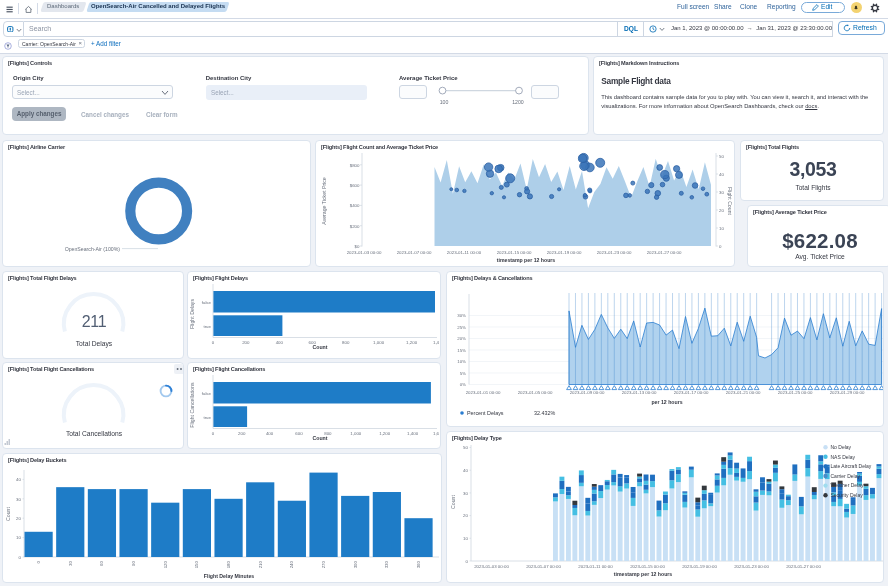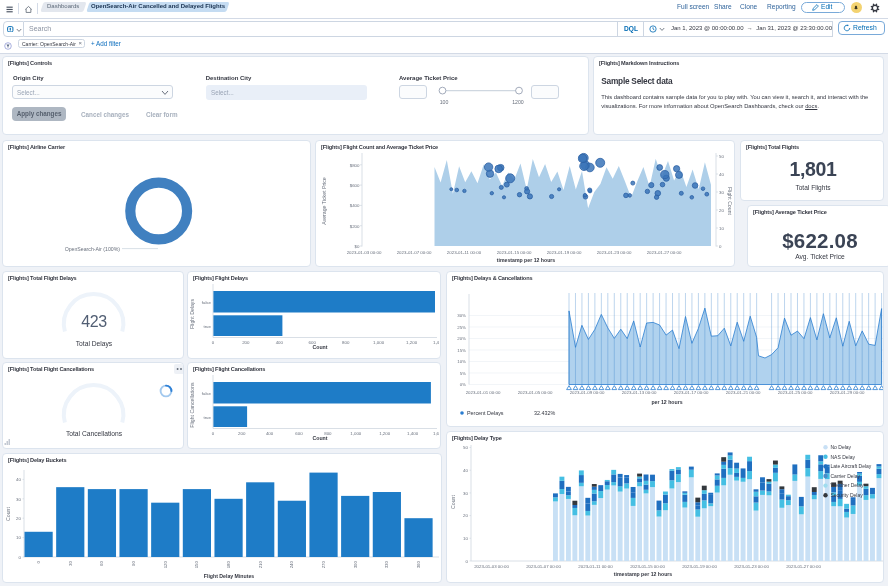--- a/index.html
+++ b/index.html
@@ -115,21 +115,21 @@
         <circle cx="516" cy="33.6" r="3.4" fill="#fff" stroke="#98a2b3" stroke-width="0.9"></circle>
         <text x="441" y="46.5" font-size="5.2" fill="#69707d" text-anchor="middle" font-weight="400" font-family="Liberation Sans, sans-serif">100</text>
         <text x="515" y="46.5" font-size="5.2" fill="#69707d" text-anchor="middle" font-weight="400" font-family="Liberation Sans, sans-serif">1200</text>
       </svg>
       <div style="position:absolute;left:8.8px;top:50px;width:54.5px;height:14.4px;background:#aeb7c2;border-radius:4px;color:#555f6d;font-size:6.3px;font-weight:700;text-align:center;line-height:14.4px;">Apply changes</div>
       <div style="position:absolute;left:78px;top:54px;font-size:6.3px;font-weight:600;color:#a7b0bd;">Cancel changes</div>
       <div style="position:absolute;left:143px;top:54px;font-size:6.3px;font-weight:600;color:#a7b0bd;">Clear form</div>
     </div>
     <div class="panel" style="left:593px;top:56px;width:291px;height:79px;">
       <div style="position:absolute;left:5px;top:3px;font-size:5.6px;font-weight:700;letter-spacing:-0.15px;color:#343741;white-space:nowrap;">[Flights] Markdown Instructions</div>
-      <div style="position:absolute;left:7.3px;top:18.5px;font-size:8.3px;font-weight:700;letter-spacing:-0.25px;color:#343741;">Sample Select data</div>
+      <div style="position:absolute;left:7.3px;top:18.5px;font-size:8.3px;font-weight:700;letter-spacing:-0.25px;color:#343741;">Sample Flight data</div>
       <div style="position:absolute;left:7.3px;top:36px;width:280px;font-size:5.8px;line-height:9px;letter-spacing:-0.01px;color:#343741;">This dashboard contains sample data for you to play with. You can view it, search it, and interact with the<br>visualizations. For more information about OpenSearch Dashboards, check our <span style="text-decoration:underline;">docs</span>.</div>
     </div>
     <div class="panel" style="left:2px;top:140px;width:309px;height:127px;">
       <div style="position:absolute;left:5px;top:3px;font-size:5.6px;font-weight:700;letter-spacing:-0.15px;color:#343741;white-space:nowrap;">[Flights] Airline Carrier</div>
       <svg width="309" height="127" viewBox="0 0 309 127" style="position:absolute;left:0;top:0;">
         <circle cx="155.7" cy="70" r="28.4" fill="none" stroke="#4080c0" stroke-width="10.2"></circle>
         <line x1="119" y1="107.6" x2="155" y2="107.6" stroke="#c8d2dd" stroke-width="0.7"></line>
         <text x="117" y="110" font-size="5.2" fill="#69707d" text-anchor="end" font-weight="400" font-family="Liberation Sans, sans-serif">OpenSearch-Air (100%)</text>
       </svg>
     </div>
@@ -214,34 +214,34 @@
         <circle cx="274.0" cy="50.1" r="1.8" fill="#3a74b8" fill-opacity="0.85" stroke="#2d62a5" stroke-width="0.8"></circle>
         <circle cx="273.7" cy="49.1" r="2.1" fill="#3a74b8" fill-opacity="0.85" stroke="#2d62a5" stroke-width="0.8"></circle>
         <circle cx="316.8" cy="42.1" r="2.0" fill="#3a74b8" fill-opacity="0.85" stroke="#2d62a5" stroke-width="0.8"></circle>
         <circle cx="335.3" cy="44.1" r="2.6" fill="#3a74b8" fill-opacity="0.85" stroke="#2d62a5" stroke-width="0.8"></circle>
         <circle cx="175.8" cy="52.2" r="1.7" fill="#3a74b8" fill-opacity="0.85" stroke="#2d62a5" stroke-width="0.8"></circle>
         <circle cx="243.1" cy="48.3" r="1.6" fill="#3a74b8" fill-opacity="0.85" stroke="#2d62a5" stroke-width="0.8"></circle>
       </svg>
     </div>
     <div class="panel" style="left:740px;top:140px;width:144px;height:61px;">
       <div style="position:absolute;left:5px;top:3px;font-size:5.6px;font-weight:700;letter-spacing:-0.15px;color:#343741;white-space:nowrap;">[Flights] Total Flights</div>
-      <div style="position:absolute;left:0;top:17px;width:144px;text-align:center;font-size:19.5px;font-weight:700;color:#3b4455;letter-spacing:-0.4px;">1,801</div>
+      <div style="position:absolute;left:0;top:17px;width:144px;text-align:center;font-size:19.5px;font-weight:700;color:#3b4455;letter-spacing:-0.4px;">3,053</div>
       <div style="position:absolute;left:0;top:43px;width:144px;text-align:center;font-size:6.6px;color:#343741;">Total Flights</div>
     </div>
     <div class="panel" style="left:740px;top:205px;width:144px;height:62px;margin-left:7px;">
       <div style="position:absolute;left:5px;top:3px;font-size:5.6px;font-weight:700;letter-spacing:-0.15px;color:#343741;white-space:nowrap;">[Flights] Average Ticket Price</div>
       <div style="position:absolute;left:0;top:23px;width:144px;text-align:center;font-size:20.5px;font-weight:700;color:#3b4455;letter-spacing:0.2px;">$622.08</div>
       <div style="position:absolute;left:0;top:46.5px;width:144px;text-align:center;font-size:6.7px;color:#343741;">Avg. Ticket Price</div>
     </div>
     <div class="panel" style="left:2px;top:271px;width:182px;height:88px;">
       <div style="position:absolute;left:5px;top:3px;font-size:5.6px;font-weight:700;letter-spacing:-0.15px;color:#343741;white-space:nowrap;">[Flights] Total Flight Delays</div>
       <svg width="182" height="88" viewBox="0 0 182 88" style="position:absolute;left:0;top:0;">
         <path d="M61.9,59.4 A29.7,29.7 0 1 1 119.3,59.4" fill="none" stroke="#edf3fa" stroke-width="4"></path>
       </svg>
-      <div style="position:absolute;left:0;top:41px;width:182px;text-align:center;font-size:16px;letter-spacing:-0.4px;color:#515e73;">423</div>
+      <div style="position:absolute;left:0;top:41px;width:182px;text-align:center;font-size:16px;letter-spacing:-0.4px;color:#515e73;">211</div>
       <div style="position:absolute;left:0;top:68px;width:182px;text-align:center;font-size:6.7px;color:#343741;">Total Delays</div>
     </div>
     <div class="panel" style="left:187px;top:271px;width:254px;height:88px;">
       <div style="position:absolute;left:5px;top:3px;font-size:5.6px;font-weight:700;letter-spacing:-0.15px;color:#343741;white-space:nowrap;">[Flights] Flight Delays</div>
       <svg width="254" height="88" viewBox="0 0 254 88" style="position:absolute;left:0;top:0;">
         <line x1="25" y1="12" x2="25" y2="65.5" stroke="#cfd7e0" stroke-width="0.8"></line>
         <line x1="25" y1="65.5" x2="249" y2="65.5" stroke="#cfd7e0" stroke-width="0.8"></line>
         <rect x="25.40" y="19.00" width="221.60" height="21.50" fill="#1e7cc7" rx="0"></rect>
         <rect x="25.40" y="43.30" width="69.00" height="20.70" fill="#1e7cc7" rx="0"></rect>
         <text x="25" y="71.5" font-size="4.4" fill="#69707d" text-anchor="middle" font-weight="400" font-family="Liberation Sans, sans-serif">0</text>

